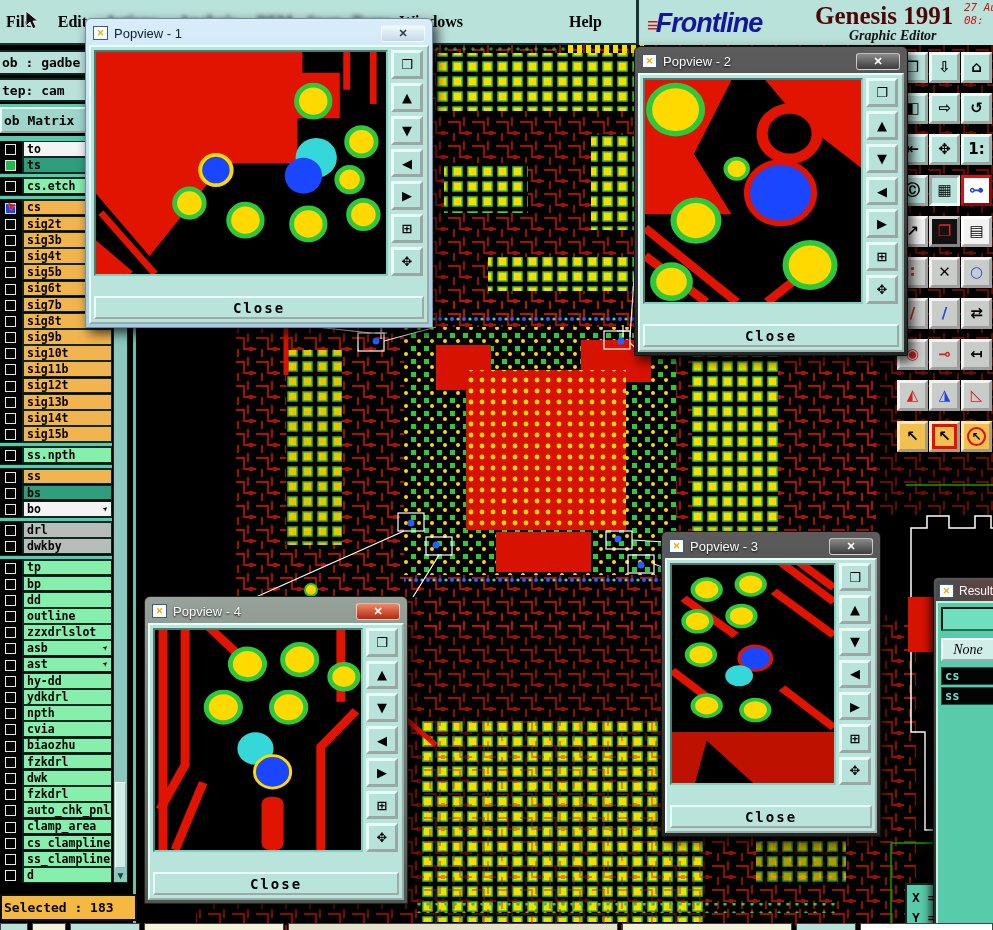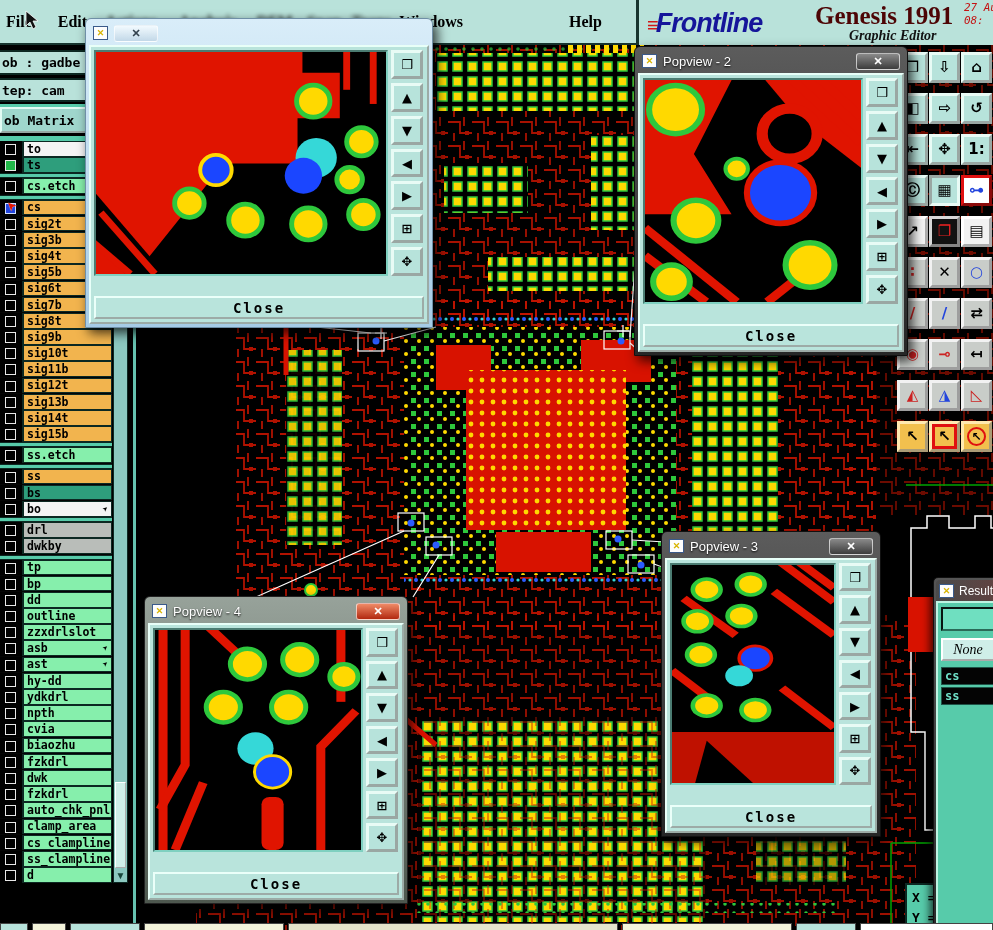--- a/index.html
+++ b/index.html
@@ -506,21 +506,21 @@
     <span class="chk"></span>
     <span class="lname">
             <span>sig15b</span>
             <span class="lflag"></span>
           </span>
   </div>
         <div class="lsep"></div>
         <div class="lrow c-cyan">
     <span class="chk"></span>
     <span class="lname">
-            <span>ss.etch</span>
+            <span>ss.npth</span>
             <span class="lflag"></span>
           </span>
   </div>
         <div class="lsep"></div>
         <div class="lrow c-orange">
     <span class="chk"></span>
     <span class="lname">
             <span>ss</span>
             <span class="lflag"></span>
           </span>
@@ -693,20 +693,21 @@
     <span class="lname">
             <span>d</span>
             <span class="lflag"></span>
           </span>
   </div>
       </div>
     <div class="side-scroll">
       <div class="side-thumb"></div>
       <div class="arr">▼</div>
     </div>
+    <div class="selected-bar">Selected : 183</div>
   </div>
 
   <div class="bottom-strip">
     <div style="width:28px;background:#b7e3db"></div>
     <div style="width:34px;background:#f3f3da"></div>
     <div style="width:70px;background:#b7e3db"></div>
     <div style="width:140px;background:#f3f3da"></div>
     <div style="width:330px;background:#e4e4cc"></div>
     <div style="width:170px;background:#f3f3da"></div>
     <div style="width:60px;background:#b7e3db"></div>
@@ -725,20 +726,21 @@
       <div class="res-row">ss</div>
     </div>
   </div>
 
   <div class="coords"><span>X =</span>
 <span>Y =</span></div>
 
   <div class="popview pv-light" style="left:85px;top:18px;width:348px;height:310px;">
     <div class="pv-title">
       <span class="pv-ico">✕</span>
+      <span class="pv-title-text">Popview - 1</span>
       <span class="pv-x x-light">✕</span>
     </div>
     <div class="pv-frame">
       <div class="pv-main">
         <div class="pv-canvas">
           <svg viewBox="0 0 295 235" preserveAspectRatio="none">
             <rect width="295" height="235" fill="#000"></rect>
             <path d="M0 0 H210 V22 H248 V70 H205 V118 H130 L40 235 H0 Z" fill="#e01400"></path>
             <path d="M0 150 L70 235 H30 L0 200 Z" fill="#000"></path>
             <g stroke="#e01400" stroke-width="7" fill="none">

